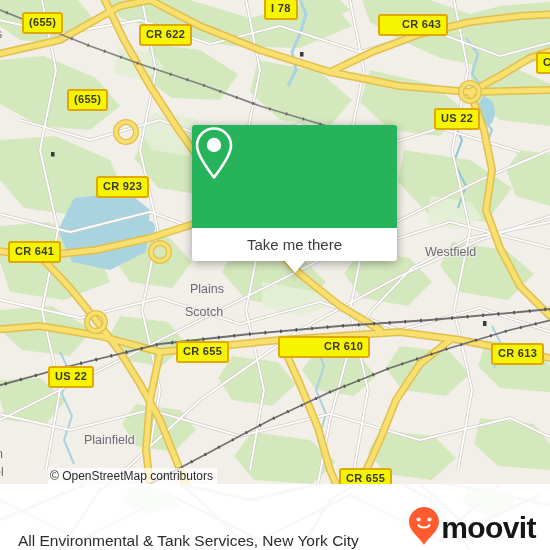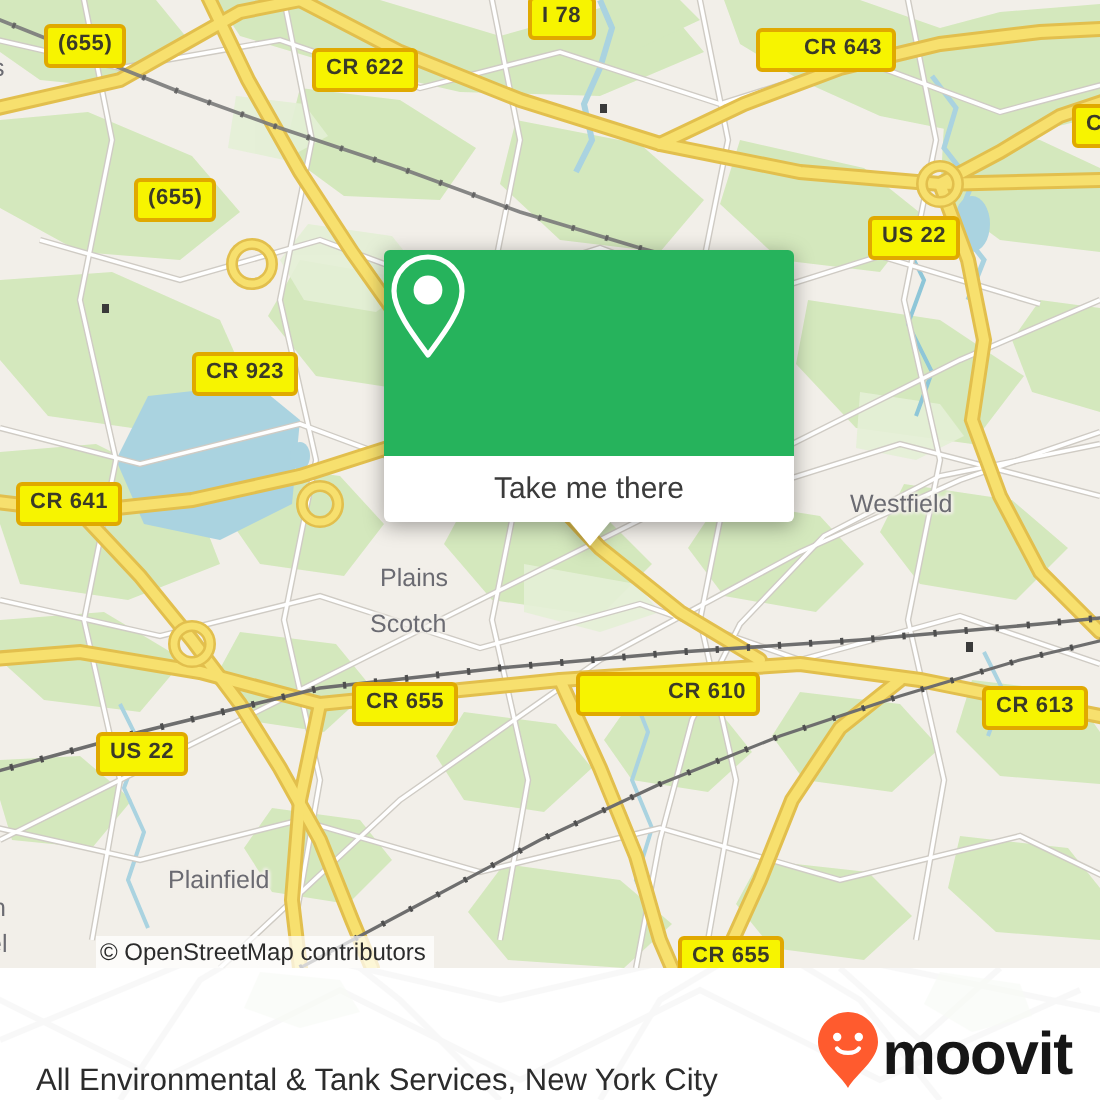--- a/index.html
+++ b/index.html
@@ -269,31 +269,31 @@
 
       <g fill="#3a3a3a">
         <rect x="300" y="52" width="3.5" height="4.5"></rect>
         <rect x="51" y="152" width="3.5" height="4.5"></rect>
         <rect x="483" y="321" width="3.5" height="5"></rect>
         <rect x="388" y="480" width="3.5" height="4.5"></rect>
       </g>
     </svg>
 
     <div class="shield" style="left:22px;top:12px;">(655)</div>
-    <div class="shield" style="left:156px;top:24px;">CR 622</div>
+    <div class="shield" style="left:139px;top:24px;">CR 622</div>
     <div class="shield" style="left:264px;top:-2px;">I 78</div>
     <div class="shield" style="left:378px;top:14px;padding-left:22px;">CR 643</div>
     <div class="shield" style="left:67px;top:89px;">(655)</div>
     <div class="shield" style="left:434px;top:108px;">US 22</div>
     <div class="shield" style="left:96px;top:176px;">CR 923</div>
     <div class="shield" style="left:536px;top:52px;">CR</div>
     <div class="shield" style="left:8px;top:241px;">CR 641</div>
     <div class="shield sm" style="left:359px;top:162px;">22</div>
     <div class="shield" style="left:176px;top:341px;">CR 655</div>
-    <div class="shield" style="left:288px;top:336px;padding-left:44px;">CR 610</div>
+    <div class="shield" style="left:278px;top:336px;padding-left:44px;">CR 610</div>
     <div class="shield" style="left:491px;top:343px;">CR 613</div>
     <div class="shield" style="left:48px;top:366px;">US 22</div>
     <div class="shield" style="left:339px;top:468px;">CR 655</div>
 
     <div class="place" style="left:185px;top:270px;margin-top:36px;">Scotch</div>
     <div class="place" style="left:190px;top:283px;">Plains</div>
     <div class="place" style="left:425px;top:246px;">Westfield</div>
     <div class="place" style="left:84px;top:434px;">Plainfield</div>
 
     <div class="place" style="left:-4px;top:448px;">h</div>

